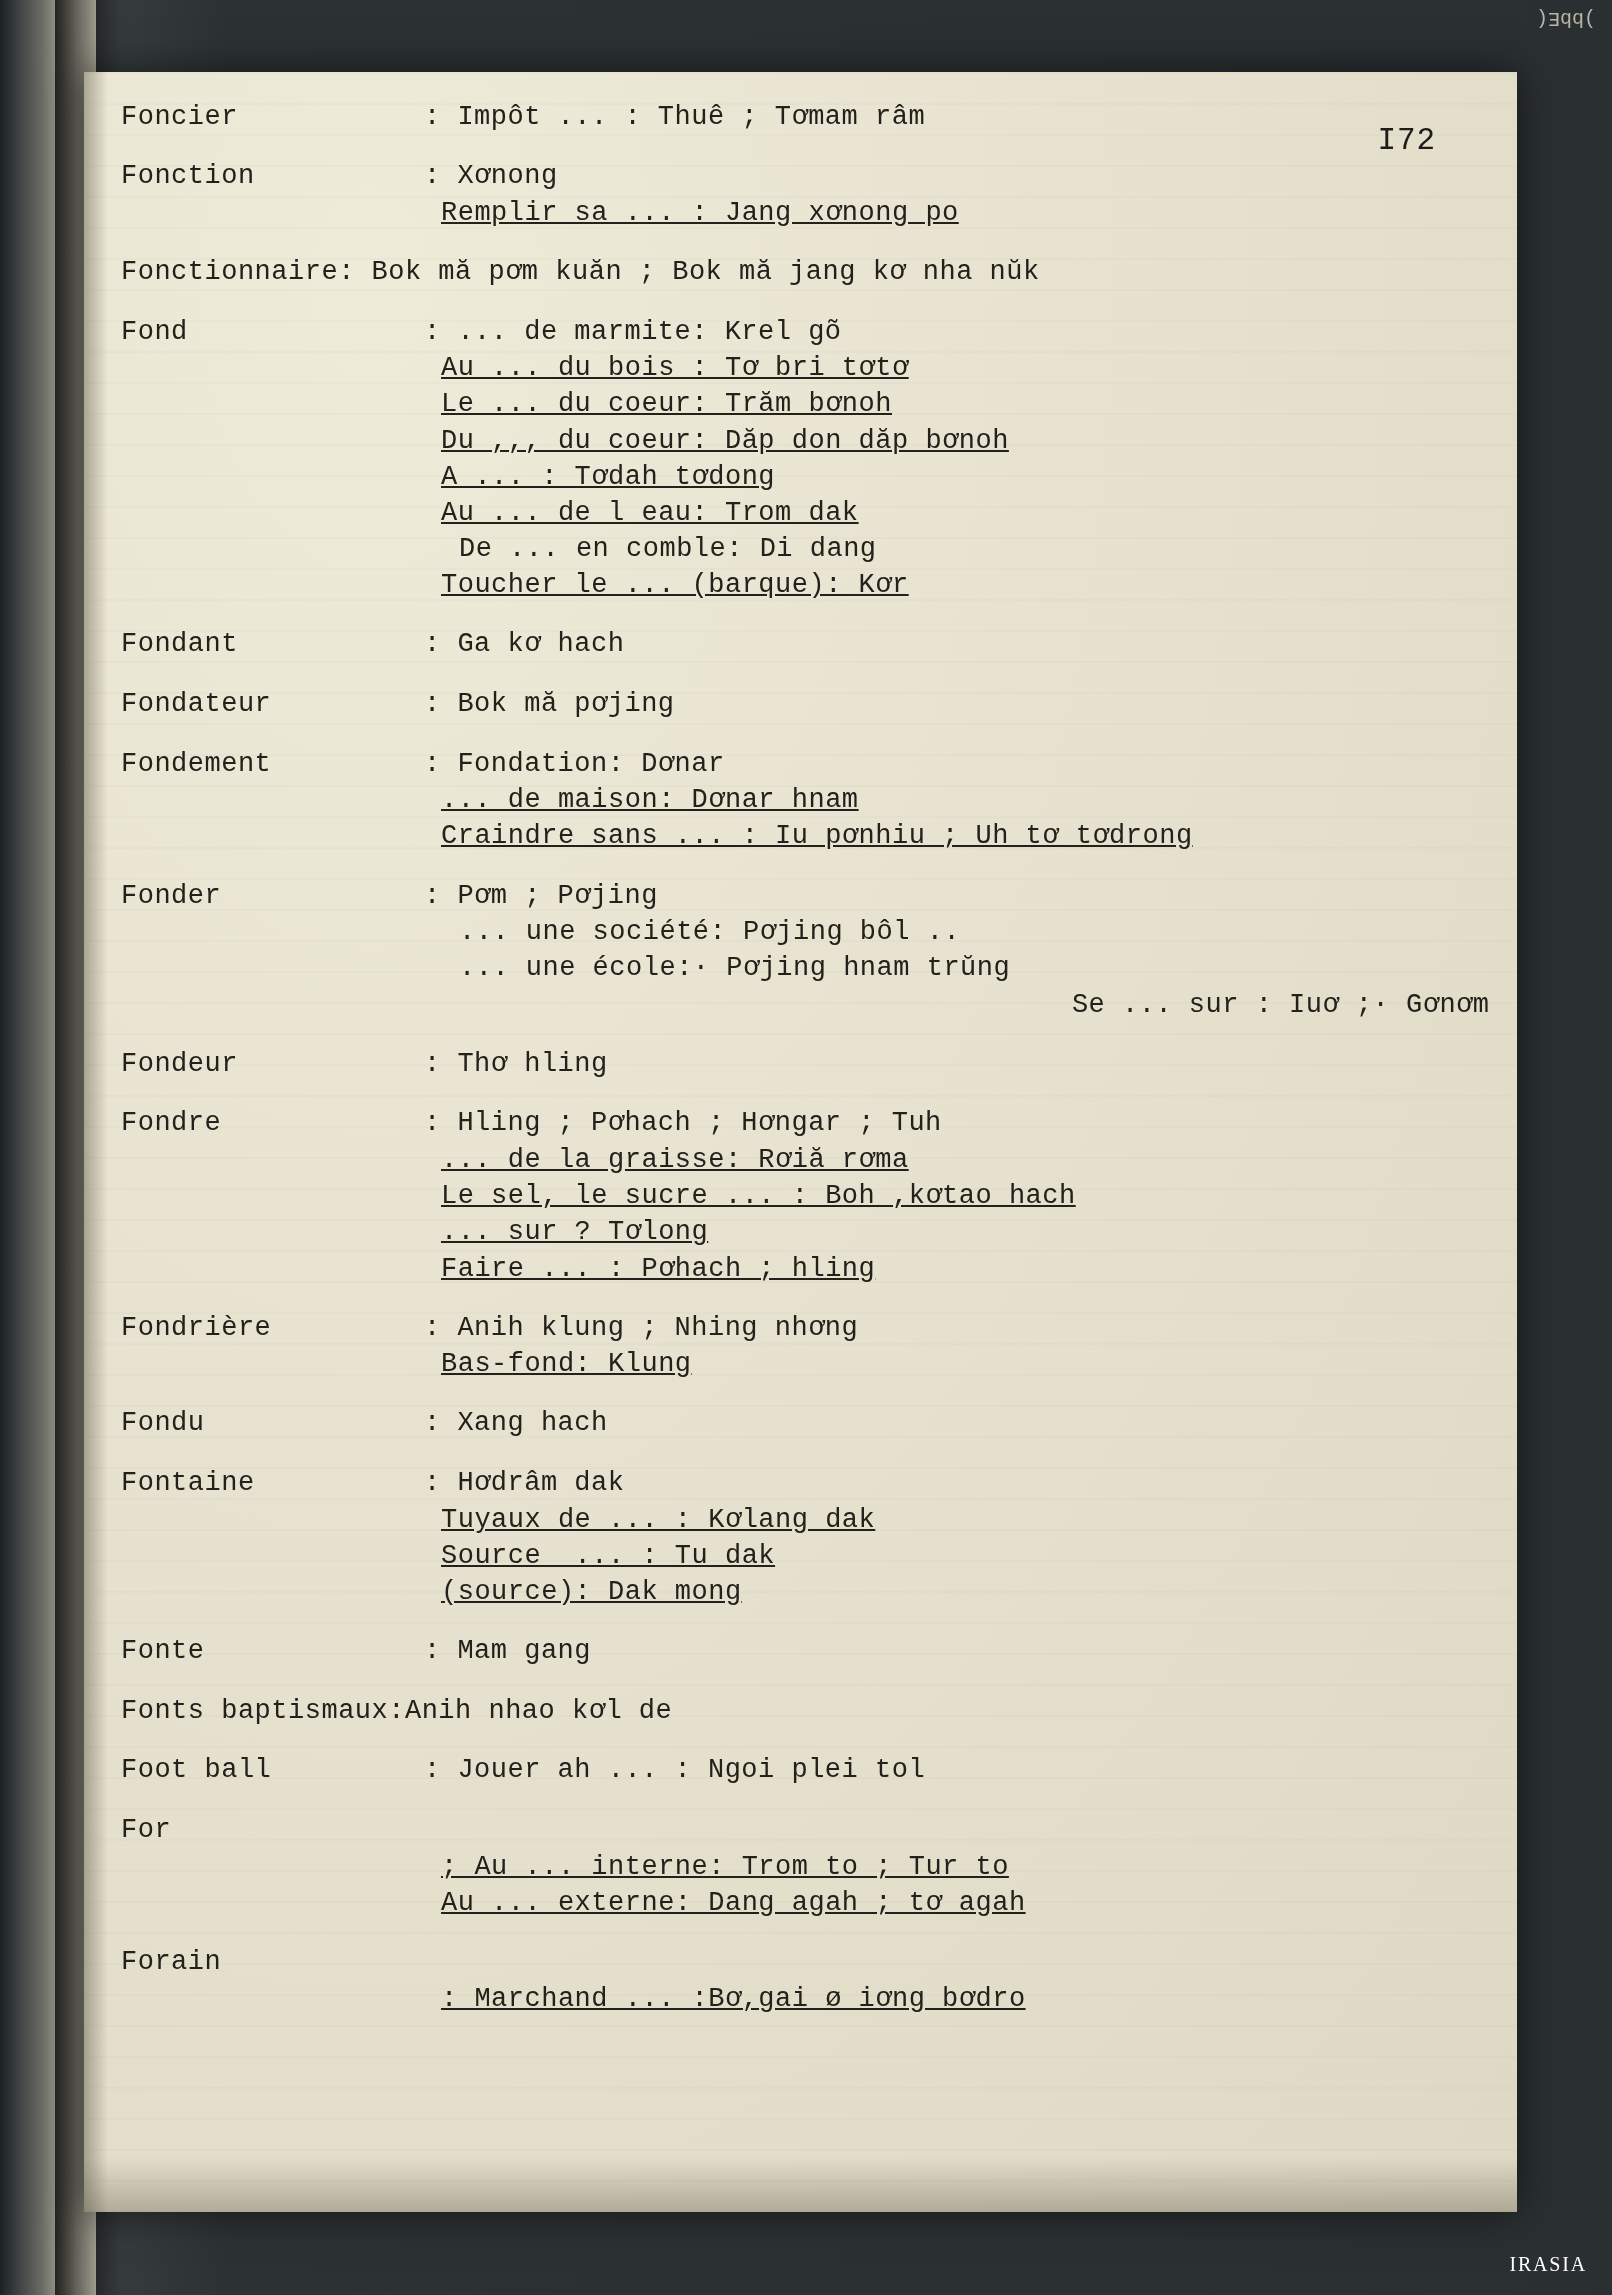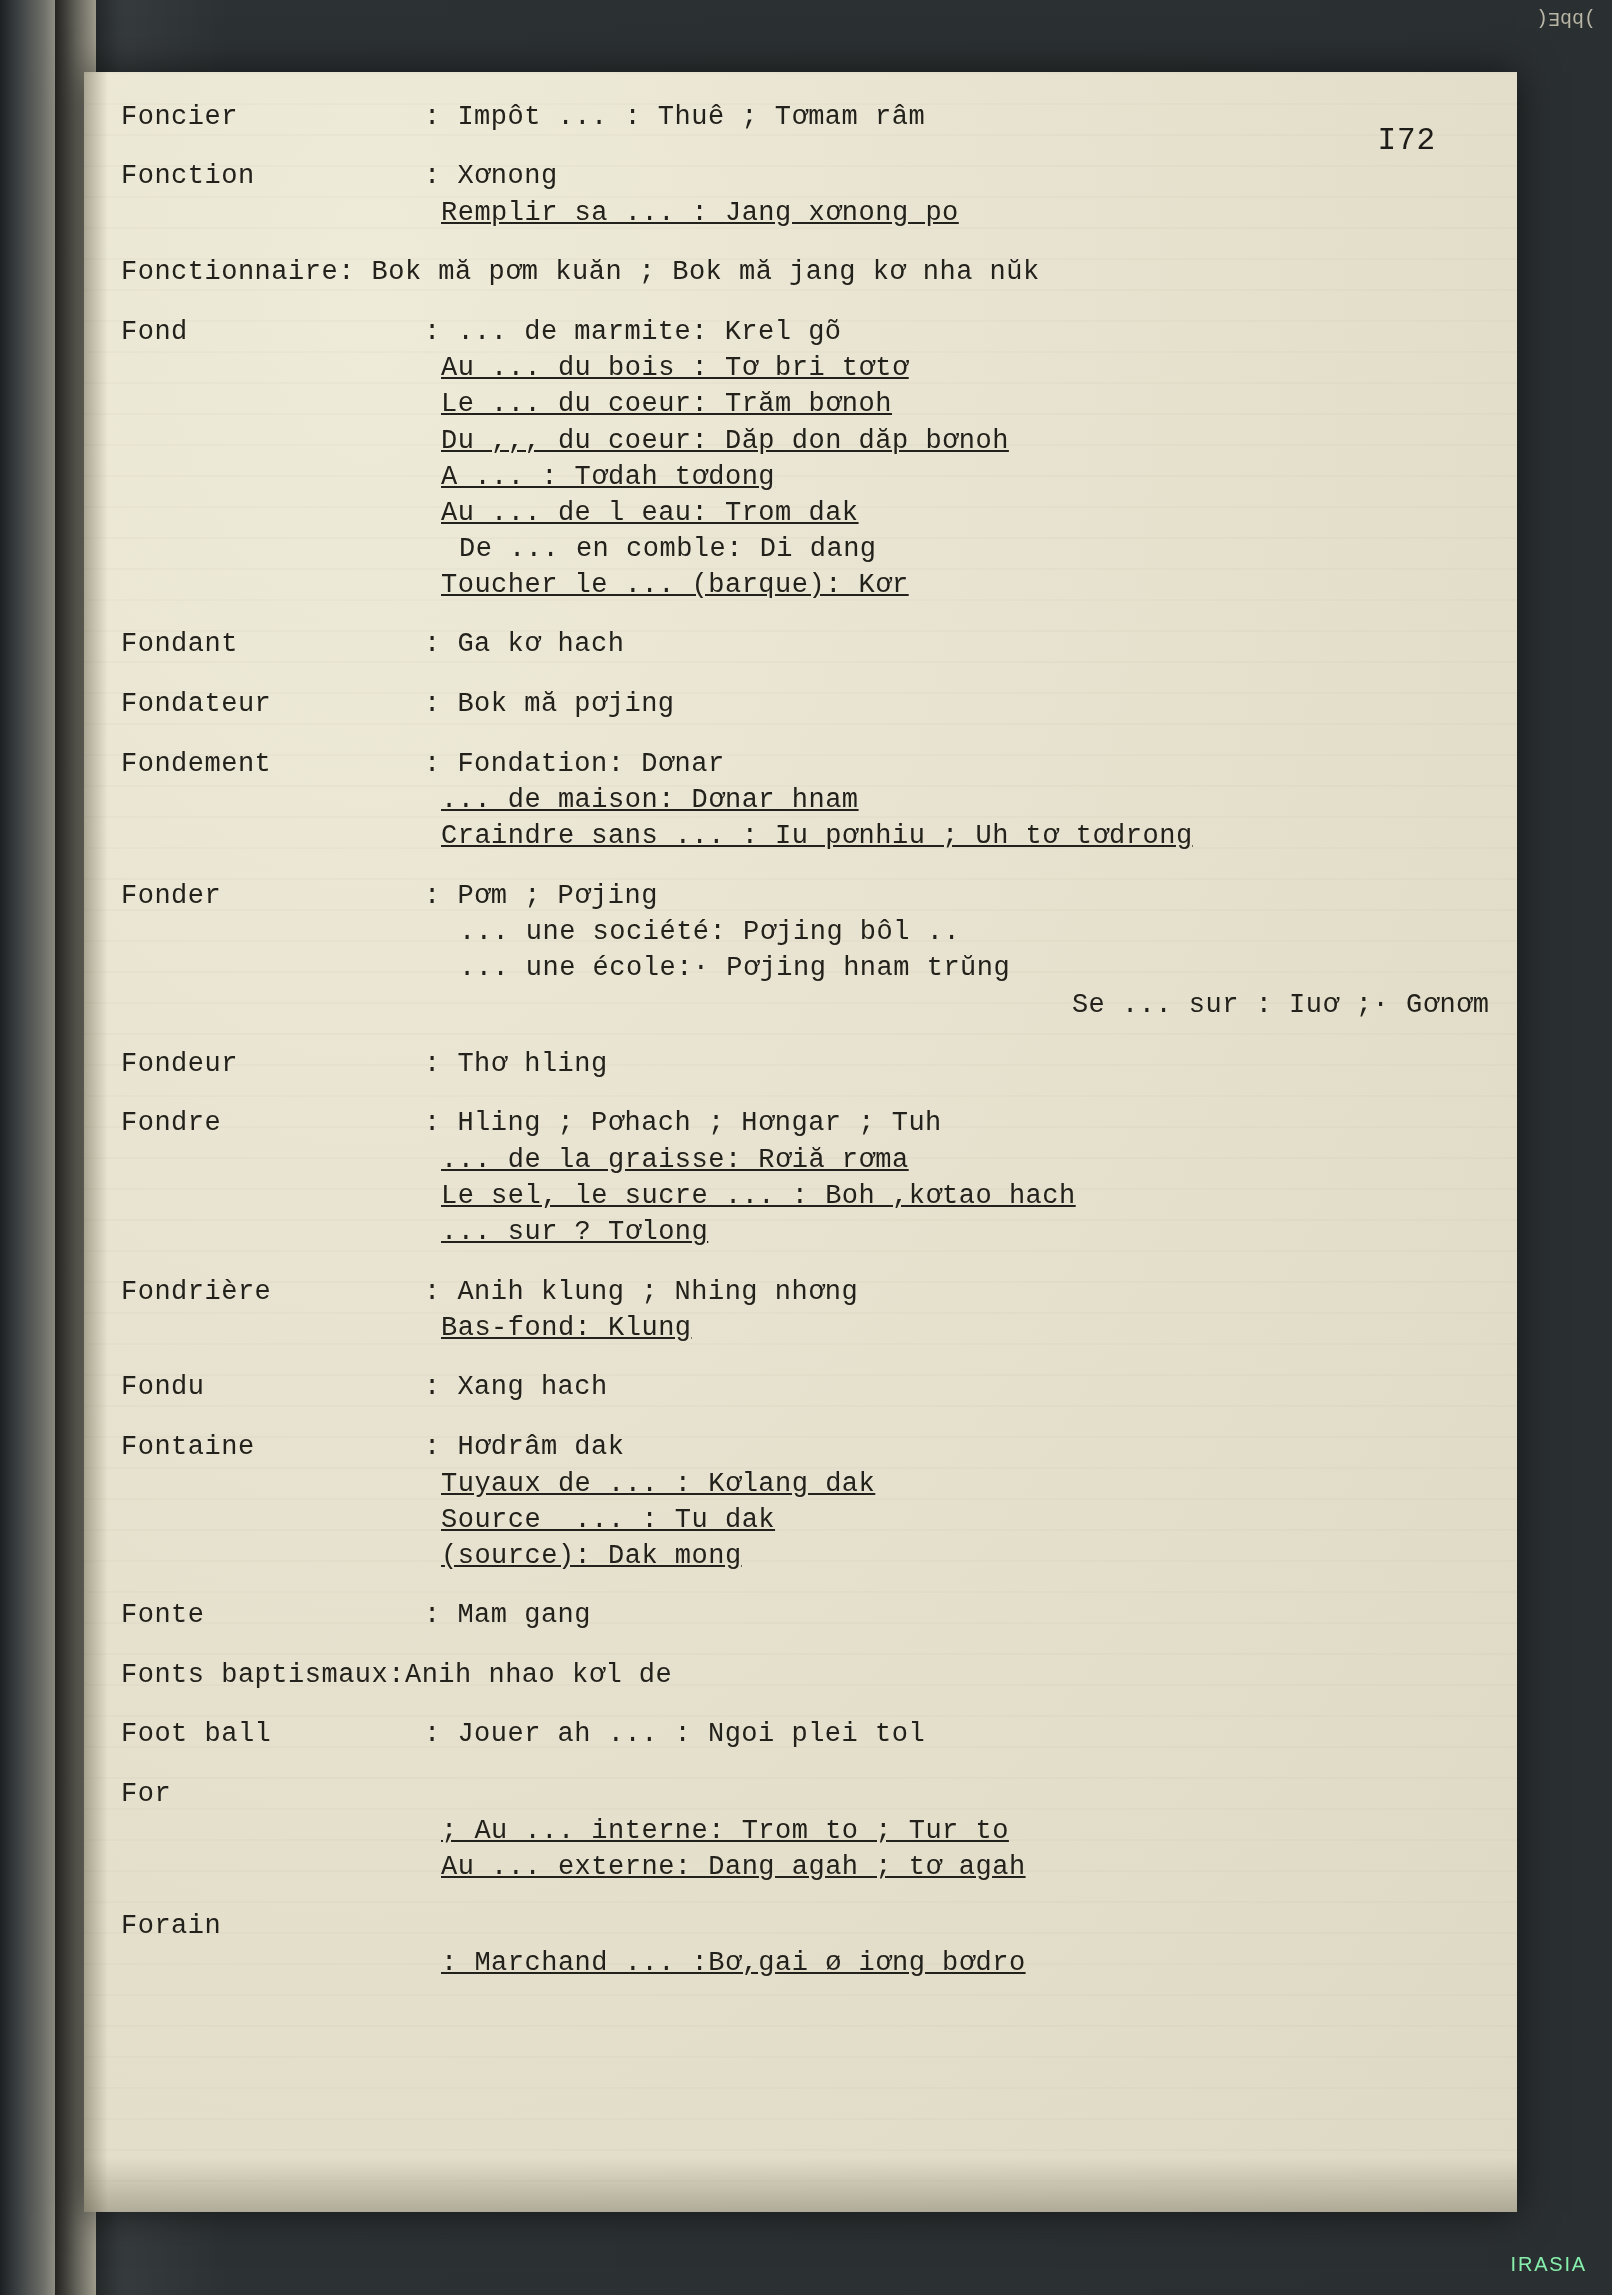--- a/index.html
+++ b/index.html
@@ -101,22 +101,22 @@
     font-family: "Liberation Mono", monospace;
     z-index: 9;
   }
 
   .watermark {
     position: absolute;
     right: 26px;
     bottom: 20px;
     font-size: 20px;
     letter-spacing: 1.8px;
-    color: #86efac;
-    font-family: Liberation Sans, sans-serif;
+    color: #ffffff;
+    font-family: Liberation Serif, serif;
     z-index: 9;
   }
 
   .content {
     position: absolute;
     left: 37px;
     top: 27.5px;
     right: 27.5px;
     bottom: 18.4px;
     z-index: 7;
@@ -218,20 +218,21 @@
           <div class="subline out1">Se ... sur : Iuơ ;· Gơnơm</div>
         </div>
         <div class="entry">
           <div class="firstline"><span class="headword">Fondeur</span><span class="gloss">: Thơ hling</span></div>
         </div>
         <div class="entry">
           <div class="firstline"><span class="headword">Fondre</span><span class="gloss">: Hling ; Pơhach ; Hơngar ; Tuh</span></div>
           <div class="subline ind1">... de la graisse: Rơiă rơma</div>
           <div class="subline ind1">Le sel, le sucre ... : Boh ,kơtao hach</div>
           <div class="subline ind1">... sur ? Tơlong</div>
+          <div class="subline ind1">Faire ... : Pơhach ; hling</div>
         </div>
         <div class="entry">
           <div class="firstline"><span class="headword">Fondrière</span><span class="gloss">: Anih klung ; Nhing nhơng</span></div>
           <div class="subline ind1">Bas-fond: Klung</div>
         </div>
         <div class="entry">
           <div class="firstline"><span class="headword">Fondu</span><span class="gloss">: Xang hach</span></div>
         </div>
         <div class="entry">
           <div class="firstline"><span class="headword">Fontaine</span><span class="gloss">: Hơdrâm dak</span></div>

